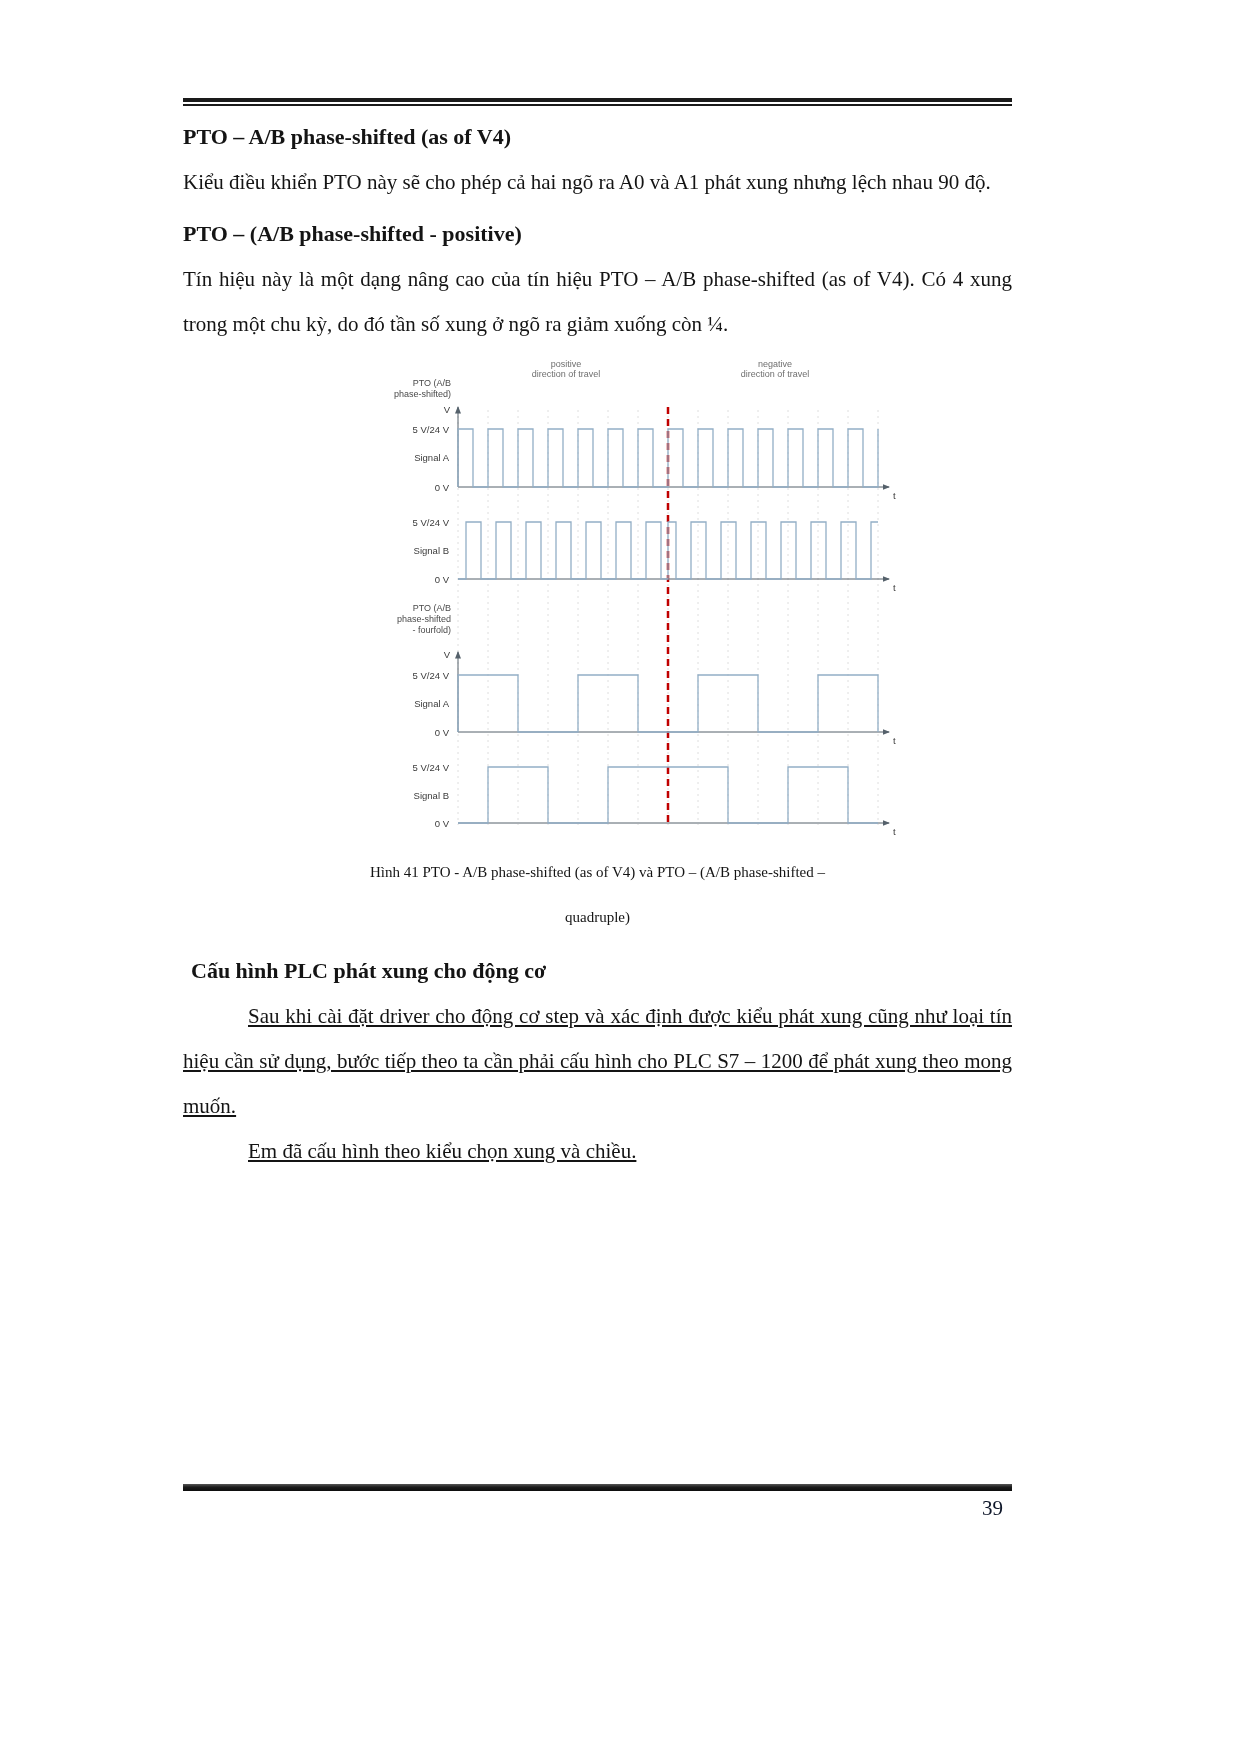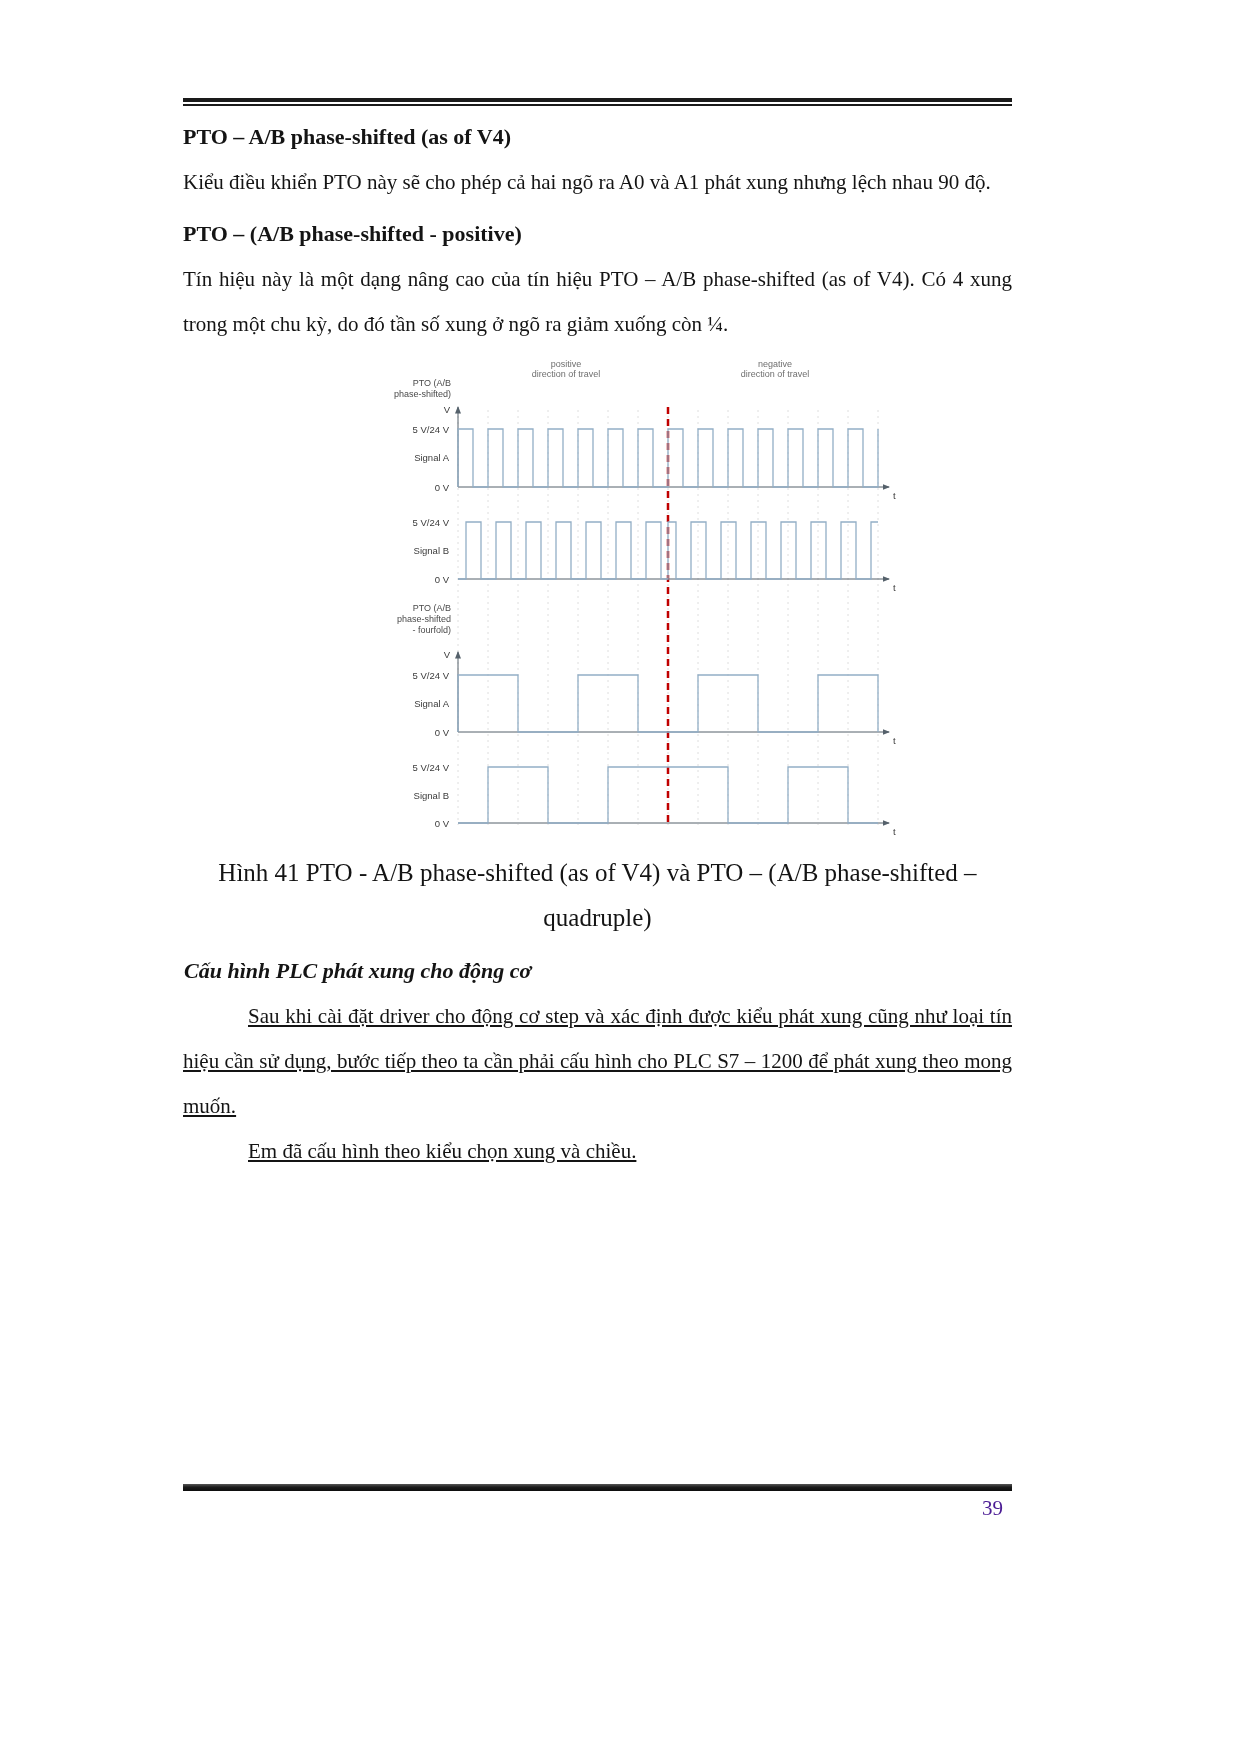--- a/index.html
+++ b/index.html
@@ -18,48 +18,48 @@
   }
   .rule-a { height:4px; background:#1a1a1a; margin-bottom:2px; }
   .rule-b { height:2px; background:#1a1a1a; }
   .h {
     font-weight:700;
     font-size:22px;
     line-height:30px;
   }
   .h1m { margin:16px 0 0 0; }
   .h2m { margin:14px 0 0 0; }
-  .h3m { margin:16px 0 0 1px;font-style:italic; }
+  .h3m { margin:16px 0 0 8px; }
   .para {
     font-size:21px;
     line-height:45px;
     text-align:justify;
     margin:8px 0 0 0;
   }
   .indent { text-indent:65px;text-decoration:underline; }
   .fig-wrap { margin:8px 0 0 130px;text-align:center; }
   .caption {
-    font-size:25px;
+    font-size:15px;
     line-height:45px;
     text-align:center;
     margin-top:6px;
   }
   .footer-bar {
     position:absolute;
     left:183px; top:1484px;
     width:829px; height:7px;
     background:linear-gradient(180deg,#565656 0%, #1c1c1c 45%, #0d0d0d 100%);
   }
   .page-number {
     position:absolute;
     left:183px; top:1496px;
     width:820px;
     text-align:right;
     font-size:21px;
-    color:#4c1d95;
+    color:#0f172a;
   }
   
   text { font-family:"Liberation Sans", sans-serif; }
   .hdr { font-size:9px;  fill:#6f6f6f; }
   .ttl { font-size:9px;  fill:#4a4a4a; }
   .lbl { font-size:9.5px; fill:#3b3b3b; }
   .axl { font-size:9.5px; fill:#3b3b3b; }
   .axis { stroke:#55616b; stroke-width:1; }
   .wave { fill:none; stroke-width:1.3; }
 </style>

